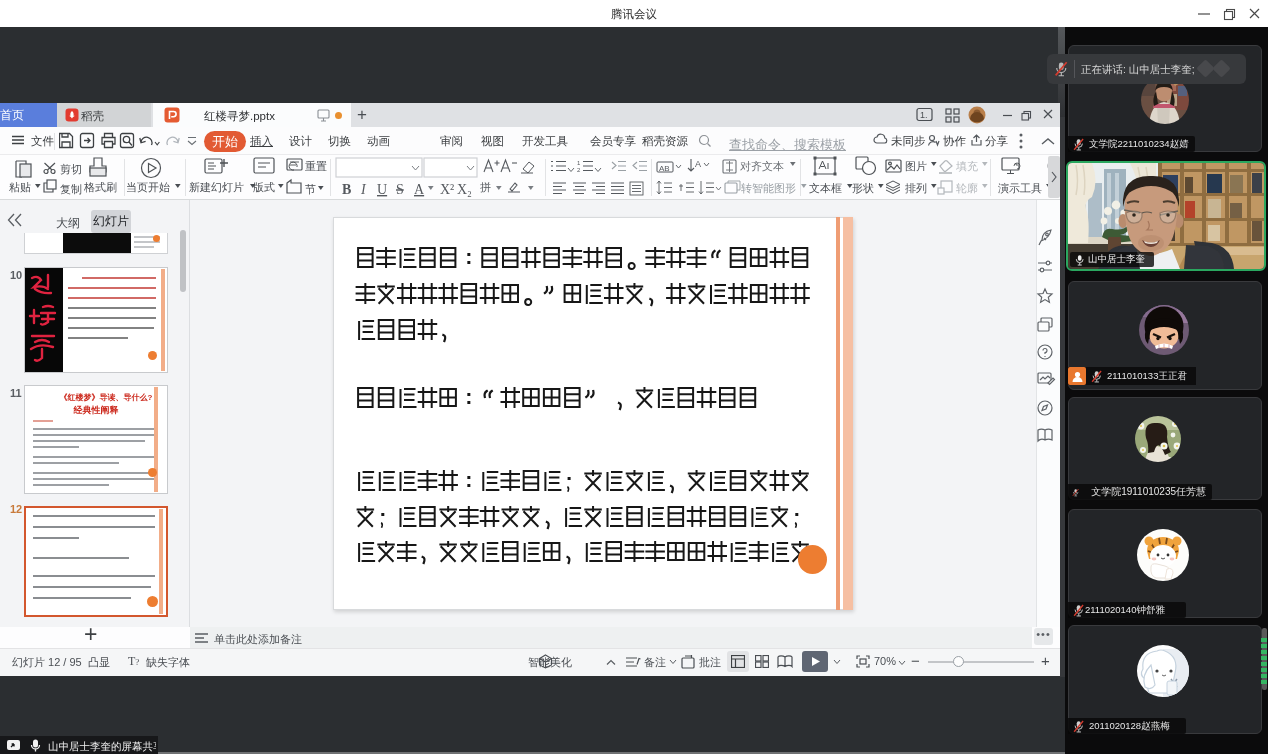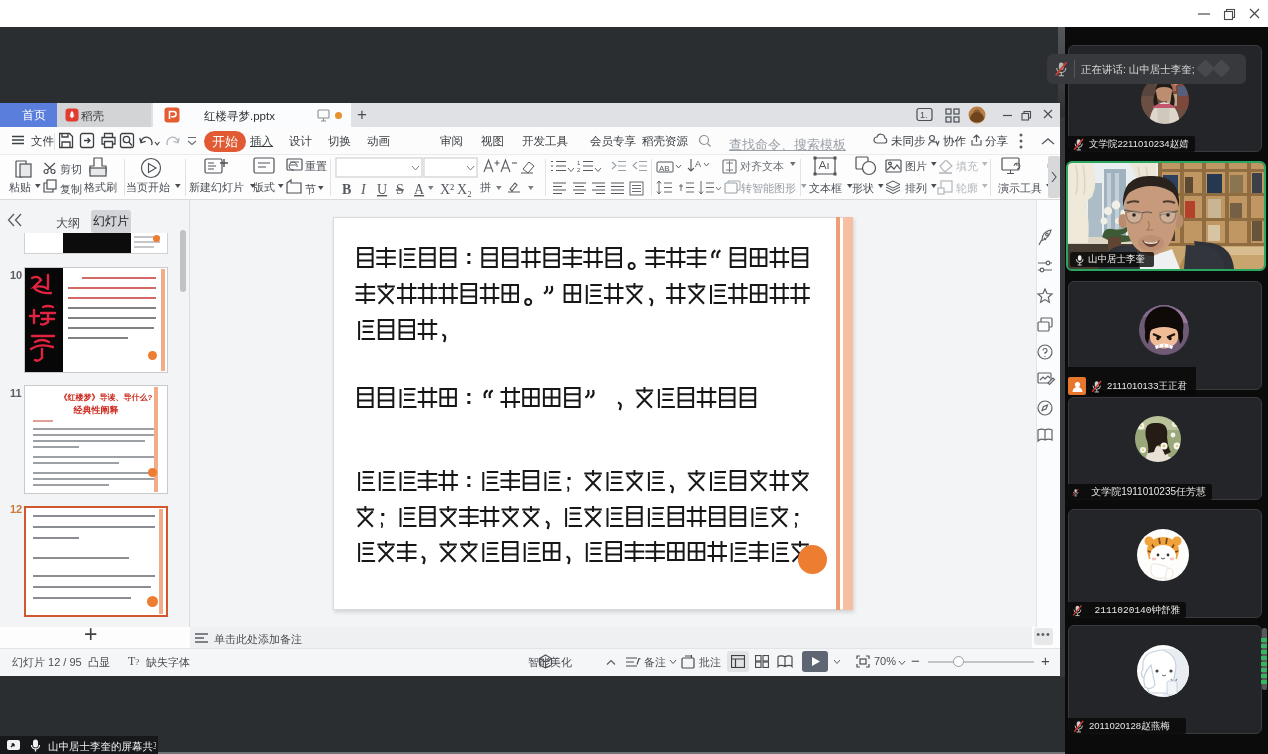--- a/index.html
+++ b/index.html
@@ -6,36 +6,37 @@
 #stage{position:relative;width:1268px;height:754px;}
 .t12{font-size:11.5px;color:#3d4043;}
 .t13{font-size:11.5px;color:#3a3d40;}
 .lbl{font-size:11px;color:#4a4e53;}
 .ico{stroke:#55595e;fill:none;stroke-width:1.2;}
 </style></head>
 <body>
 <div id="stage">
 
 <div class="abs" style="left:0;top:0;width:1268px;height:27px;background:#ffffff;"></div>
+<div class="abs t12" style="left:0;top:7px;width:1268px;text-align:center;color:#2b2b2b;">腾讯会议</div>
 <svg class="abs" style="left:1190px;top:0;" width="78" height="27">
  <path d="M8 14 H20" stroke="#4a4a4a" stroke-width="1.2"></path>
  <rect x="36.5" y="9.5" width="8" height="8" fill="none" stroke="#4a4a4a" stroke-width="1.1"></rect>
  <rect x="34.5" y="11.5" width="8" height="8" fill="#fff" stroke="#4a4a4a" stroke-width="1.1"></rect>
  <path d="M60 9 L69 18 M69 9 L60 18" stroke="#4a4a4a" stroke-width="1.2"></path>
 </svg>
 
 <div class="abs" style="left:0;top:27px;width:1065px;height:727px;background:#2b2e31;"></div>
 <div class="abs" style="left:1058px;top:27px;width:10px;height:90px;background:linear-gradient(#55585b,#2e3033);"></div>
 <div class="abs" style="left:1060px;top:117px;width:5px;height:560px;background:#36383b;"></div>
 <div class="abs" style="left:0;top:752px;width:1065px;height:2px;background:#6f7173;"></div>
 
 <div class="abs" style="left:0;top:103px;width:1060px;height:573px;background:#fdfdfe;"></div>
 
 <div class="abs" style="left:0;top:103px;width:1060px;height:24px;background:#dfe1e4;"></div>
-<div class="abs" style="left:0;top:103px;width:68px;height:24px;background:#5a7edc;color:#fff;font-size:12px;text-align:center;line-height:24px;">首页</div>
+<div class="abs" style="left:0;top:103px;width:68px;height:24px;background:#5a7edc;color:#fff;font-size:12px;line-height:24px;">首页</div>
 <div class="abs" style="left:57px;top:103px;width:94px;height:24px;background:#d2d4d6;"></div>
 <svg class="abs" style="left:65px;top:108px;" width="14" height="14">
       <rect x="0.5" y="0.5" width="13" height="13" rx="3.2" fill="#e23b30"></rect>
       <path d="M7 3 C4.8 4.6,4.8 8,7 10.6 C9.2 8,9.2 4.6,7 3Z M4.2 7.8 C5.4 9.6,8.6 9.6,9.8 7.8" fill="#fff" stroke="none"></path>
     </svg>
 <div class="abs t12" style="left:81px;top:109px;">稻壳</div>
 <div class="abs" style="left:153px;top:103px;width:198px;height:24px;background:#fbfcfd;"></div>
 <svg class="abs" style="left:164px;top:107px;" width="16" height="16">
       <rect x="0.5" y="0.5" width="15" height="15" rx="3" fill="#e55b32"></rect>
       <path d="M5.5 12 V4.5 H9.5 a2.6 2.6 0 0 1 0 5.2 H7.2" stroke="#fff" stroke-width="1.6" fill="none"></path>
@@ -862,21 +863,21 @@
 <ellipse cx="25" cy="31" rx="14.5" ry="12.5" fill="#f0bb97"></ellipse>
 <path d="M8 27 q17 -10 34 0 l0 -8 q-17 -12 -34 0z" fill="#0f0a08"></path>
 <path d="M7 24 q-3 10 2 15 l2 -11z M43 24 q3 10 -2 15 l-2 -11z" fill="#0f0a08"></path>
 <path d="M14 29 l8 3.5 M36 29 l-8 3.5" stroke="#1a120d" stroke-width="2.2" fill="none"></path>
 <circle cx="19" cy="33.5" r="1.7" fill="#1a120d"></circle>
           <circle cx="31" cy="33.5" r="1.7" fill="#1a120d"></circle>
 <path d="M16 41 q9 -5 18 0 l-1 3 q-8 -4 -16 0z" fill="#fff"></path>
 <path d="M20 39.5 v4 M25 38.8 v4.4 M30 39.5 v4" stroke="#cc99aa" stroke-width="0.8"></path>
 </g>
       </svg>
-<div class="abs" style="left:1068px;top:367px;width:122px;height:18px;overflow:hidden;background:rgba(8,8,8,0.8);display:flex;align-items:center;padding:10px 6px 0 0;">
+<div class="abs" style="left:1068px;top:367px;width:122px;height:18px;overflow:hidden;background:rgba(8,8,8,0.8);display:flex;align-items:center;padding:0 6px 0 0;">
 <div style="width:18px;height:18px;background:#e8772e;border-radius:2px;display:flex;align-items:center;justify-content:center;margin-right:4px;">
           <svg width="11" height="11">
             <circle cx="5.5" cy="3.5" r="2.6" fill="#fff"></circle>
             <path d="M0.5 11 a5 5 0 0 1 10 0 z" fill="#fff"></path>
           </svg>
         </div>
 <svg width="13" height="13" viewBox="0 0 13 15">
           <rect x="4.5" y="1.5" width="4.5" height="7" rx="2.2" fill="#cfcfcf"></rect>
           <path d="M2.5 6.5 a4.2 4.2 0 0 0 8.5 0 M6.8 11.2 v2.3 M4.3 13.8 h5" stroke="#cfcfcf" stroke-width="1.1" fill="none"></path>
           <path d="M1.5 13.5 L11.8 1.2" stroke="#d23b2e" stroke-width="1.6"></path>
@@ -949,21 +950,21 @@
 <path d="M14 38 q0 -4 6 -3 l8 2 q6 2 4 6 l-3 6 h-10 q-6 -2 -5 -11z" fill="#fff" stroke="#e8e0d8" stroke-width="1"></path>
 <path d="M30 40 q6 -2 6 4 l-2 6 h-6z" fill="#fff" stroke="#eee4da" stroke-width="1"></path>
         </g>
       </svg>
 <div class="abs" style="left:1068px;top:602px;width:108px;height:16px;overflow:hidden;background:rgba(8,8,8,0.8);border-radius:0 2px 2px 0;display:flex;align-items:center;padding:0 6px 0 4px;">
 <svg width="13" height="13" viewBox="0 0 13 15">
           <rect x="4.5" y="1.5" width="4.5" height="7" rx="2.2" fill="#cfcfcf"></rect>
           <path d="M2.5 6.5 a4.2 4.2 0 0 0 8.5 0 M6.8 11.2 v2.3 M4.3 13.8 h5" stroke="#cfcfcf" stroke-width="1.1" fill="none"></path>
           <path d="M1.5 13.5 L11.8 1.2" stroke="#d23b2e" stroke-width="1.6"></path>
         </svg>
-<span style="font-size:9.5px;color:#e6e6e6;margin-left:12px;white-space:nowrap;font-family:Liberation Mono, monospace;">2111020140钟舒雅</span>
+<span style="font-size:9.5px;color:#e6e6e6;margin-left:0;white-space:nowrap;">2111020140钟舒雅</span>
       </div>
 
 <div class="abs" style="left:1068px;top:625px;width:194px;height:109px;background:#232528;border:1px solid #393a3d;border-radius:6px;box-sizing:border-box;"></div>
 <svg class="abs" style="left:1137px;top:645px;" width="52" height="52">
         <defs>
           <clipPath id="c6">
             <circle cx="26" cy="26" r="26"></circle>
           </clipPath>
         </defs>
         <g clip-path="url(#c6)">

